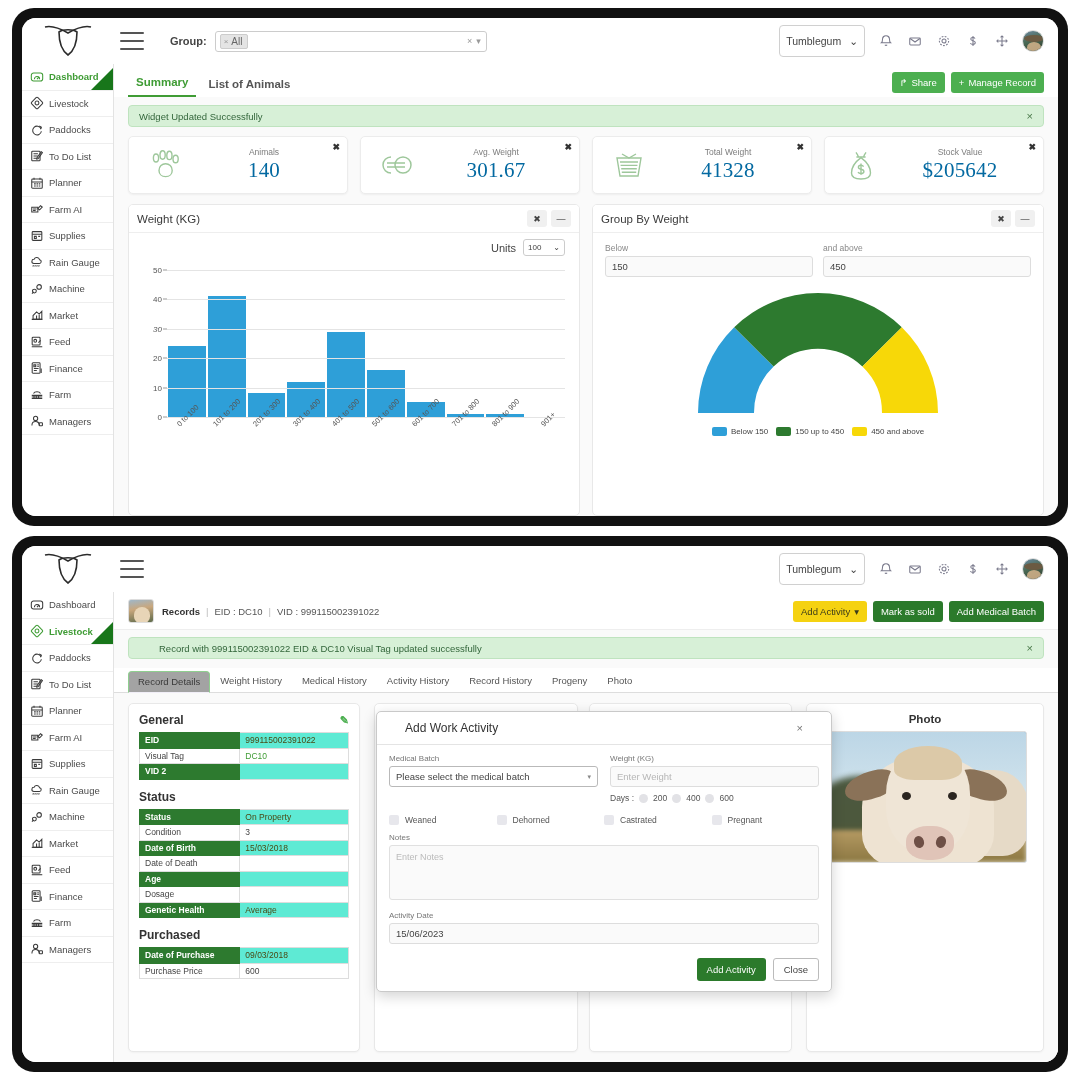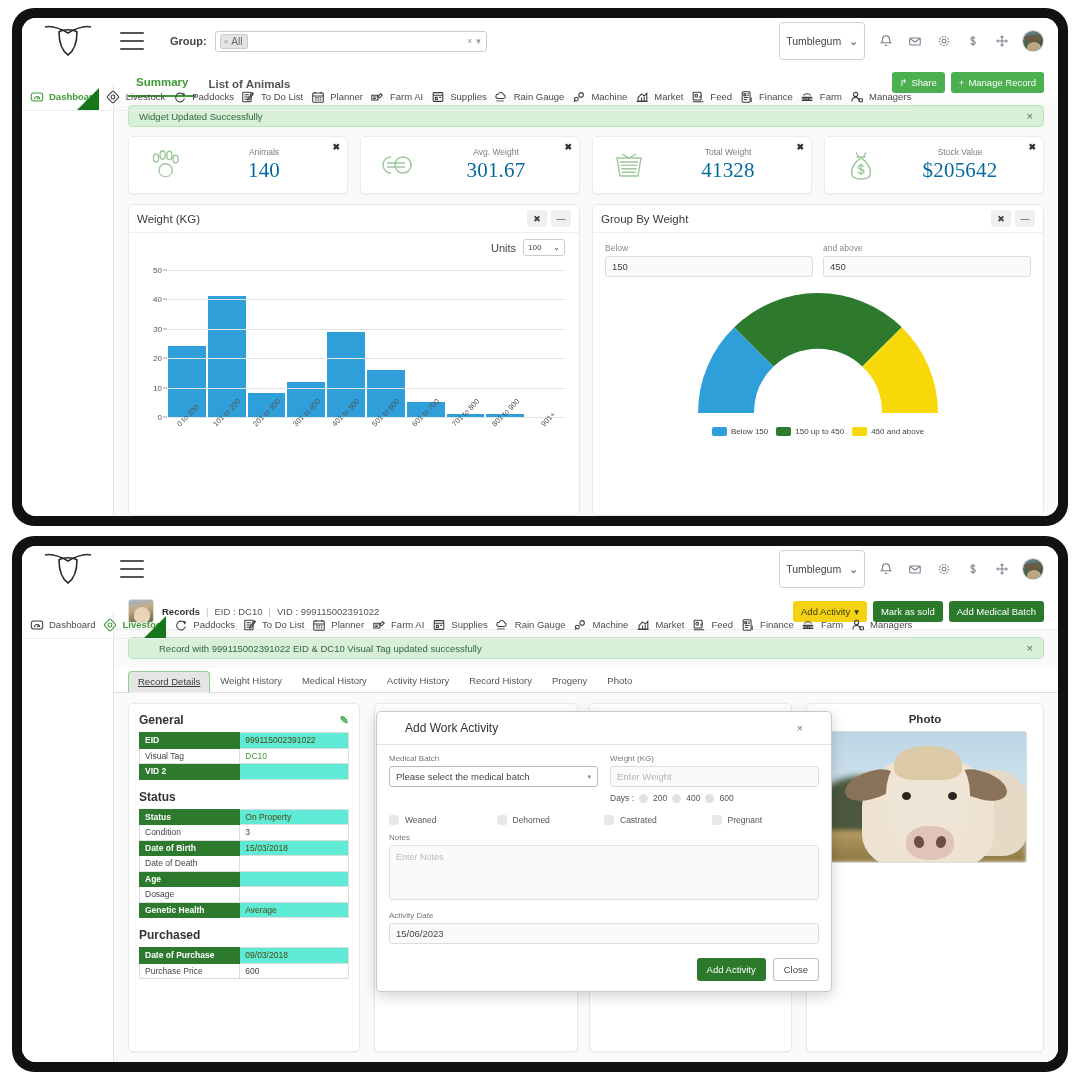--- a/index.html
+++ b/index.html
@@ -83,21 +83,21 @@
     display:flex; align-items:center; gap:4px;
     font-size:9px; color:#999;
   }
 
   .topbar-right {
     margin-left:auto;
     display:flex; align-items:center; gap:12px;
   }
   .farm-select {
     border:1px solid #d0d0d0; border-radius:4px;
-    height:38px; min-width:72px;
+    height:32px; min-width:72px;
     display:flex; align-items:center; justify-content:space-between;
     padding:0 6px; gap:8px;
     font-size:10.5px; color:#444;
     background:#fff;
   }
   .ti { width:17px; height:17px; color:#7a7a8c; display:flex; align-items:center; justify-content:center; cursor:pointer; }
   .ti svg { display:block; }
   .avatar {
     width:22px; height:22px; border-radius:50%;
     background:linear-gradient(160deg,#6c8aa3 0%,#4a6a55 45%,#2c3a2c 100%);
@@ -114,24 +114,23 @@
   }
 
   
   .body-split { display:flex; flex:1 1 auto; min-height:0; }
 
   
   .sidebar {
     width:92px; min-width:92px;
     border-right:1px solid #e3e3e3;
     background:#fff;
-    display:flex; flex-direction:row;
+    display:flex; flex-direction:column;
     position:relative;
     z-index:4;
-    margin-top:20px;
   }
   .nav-item {
     height:26.5px;
     display:flex; align-items:center; gap:5px;
     padding-left:7px;
     border-bottom:1px solid #eee;
     font-size:9.5px;
     color:#4b4b4b;
     position:relative;
     cursor:pointer;
@@ -340,26 +339,25 @@
     flex:0 0 auto;
   }
   .tab2 {
     font-size:9.5px; color:#555;
     padding:4px 9px 5px 9px;
     cursor:pointer;
     border:1px solid transparent;
     border-radius:4px 4px 0 0;
   }
   .tab2.active {
-    background:#e5e5e5;
+    background:#a3a3a3;
     border:1px solid #8fcf8f;
     border-bottom-color:#f1eef7;
     color:#3a3a3a;
     margin-bottom:-1px;
-    text-decoration:underline;
   }
 
   .rec-body {
     flex:1 1 auto; min-height:0;
     display:flex; gap:14px;
     padding:10px 14px;
     background:#fafafa;
     position:relative;
   }
   .card {

